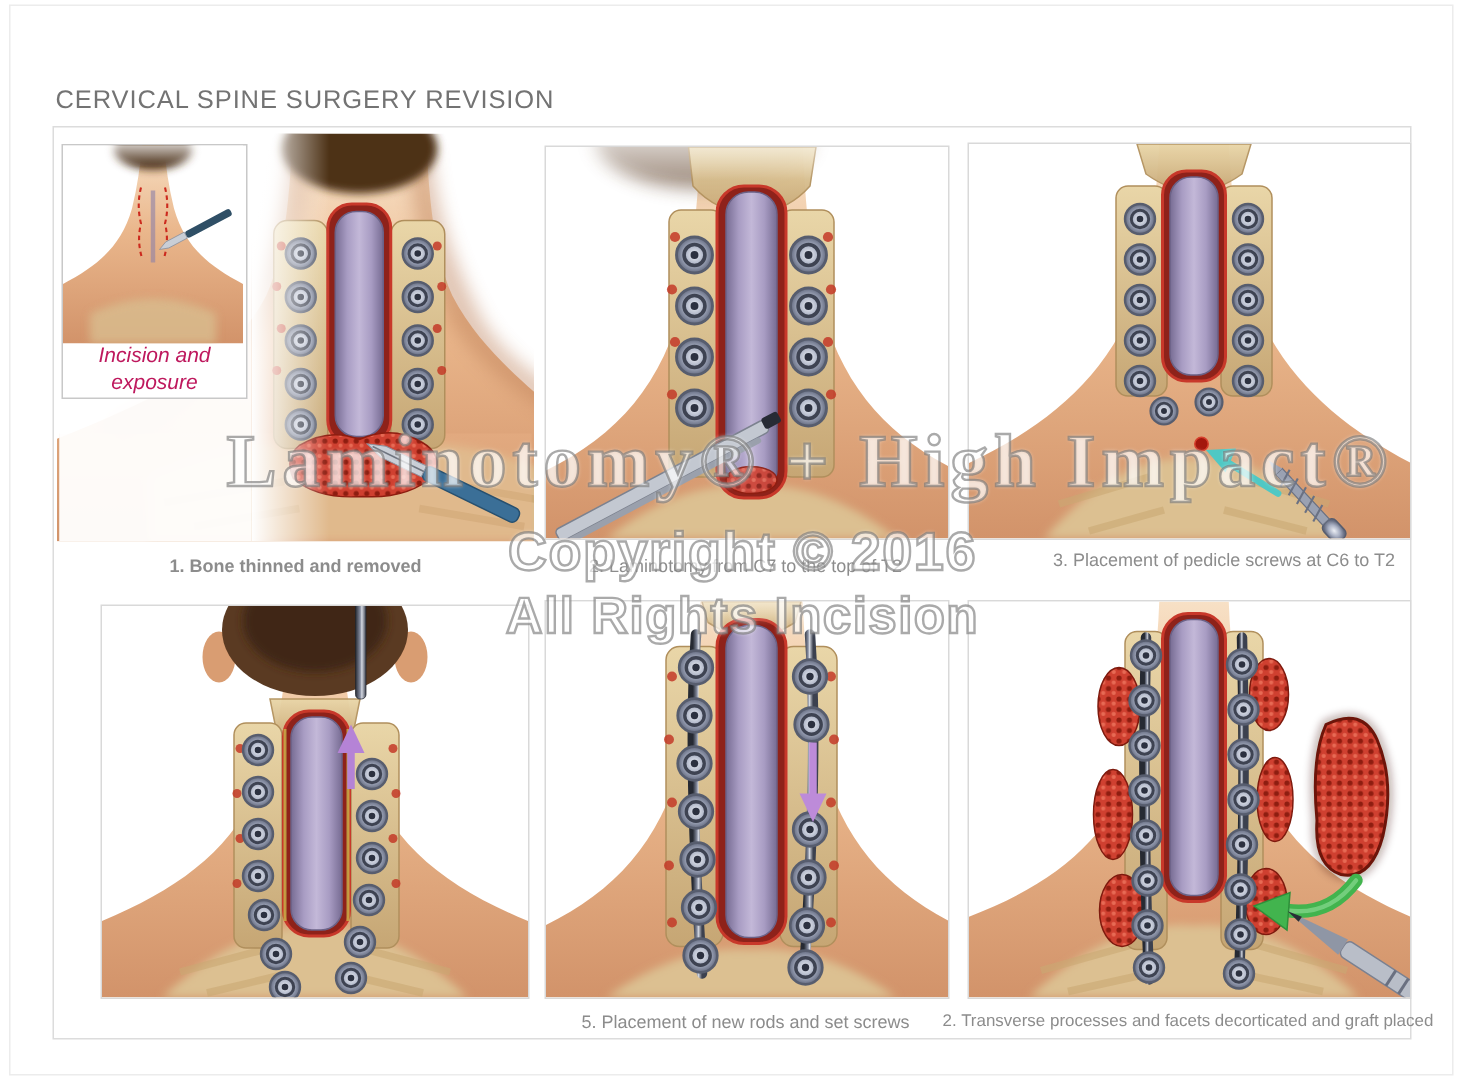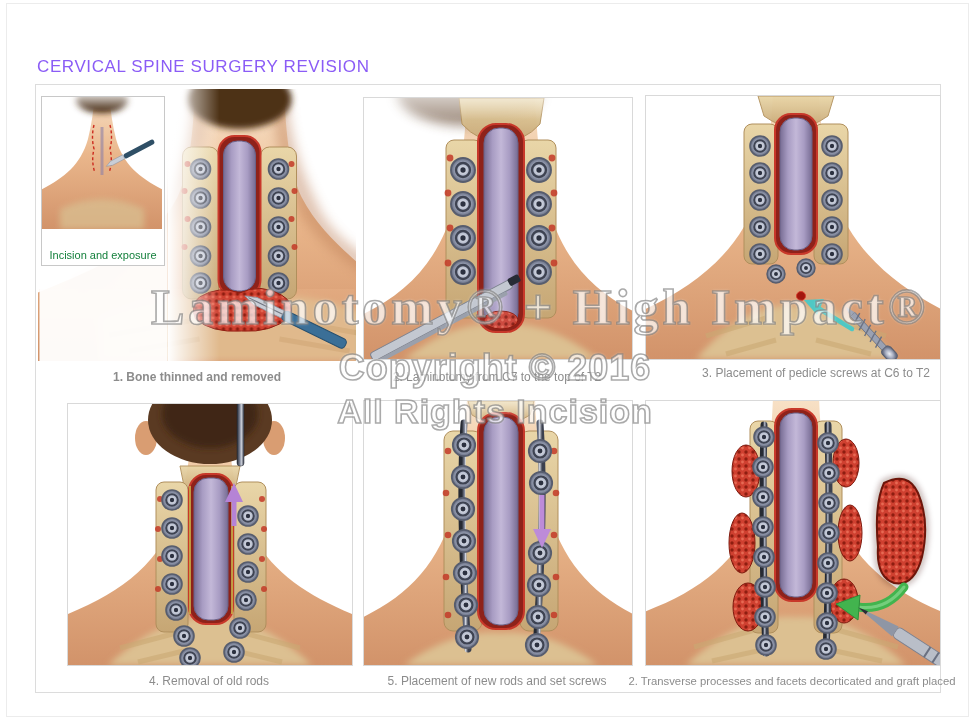--- a/index.html
+++ b/index.html
@@ -6,41 +6,41 @@
   body{
     width:975px;height:722px;position:relative;background:#ffffff;
     font-family:"Liberation Sans", sans-serif;overflow:hidden;
   }
   .outer-frame{
     position:absolute;left:6px;top:3px;width:961px;height:712px;
     border:1px solid #ececec;pointer-events:none;
   }
   .page-title{
     position:absolute;left:37px;top:57px;
-    font-size:17px;letter-spacing:.6px;color:#8b5cf6;font-weight:400;
+    font-size:17px;letter-spacing:.6px;color:#737373;font-weight:400;
   }
   .content-box{
     position:absolute;left:35px;top:84px;width:904px;height:607px;
     border:1px solid #dcdcdc;background:#ffffff;
   }
   .panel{position:absolute;overflow:hidden;background:#fff;}
   .panel.bordered{border:1px solid #d9d9d9;}
   .panel svg{display:block;}
   .caption{
     position:absolute;height:16px;text-align:center;color:#8c8c8c;
     font-size:12px;line-height:16px;white-space:nowrap;
   }
   .caption.small{font-size:11.3px;}
   .inset-box{
     position:absolute;left:3px;top:7px;width:122px;height:168px;
     border:1px solid #c8c8c8;background:#fff;z-index:5;
   }
   .inset-label{
     position:absolute;left:0;right:0;bottom:2px;text-align:center;
-    color:#15803d;font-size:11px;line-height:1.25;
+    color:#be185d;font-size:14px;line-height:1.25;font-style:italic;
   }
   .wm{
     position:absolute;z-index:50;pointer-events:none;text-align:center;
     font-weight:bold;color:rgba(255,255,255,.42);
     -webkit-text-stroke:1.6px rgba(118,118,118,.62);
     text-shadow:0 0 3px rgba(255,255,255,.55);
   }
   .wm1{left:150px;top:278px;width:780px;font-family:"Liberation Serif",serif;
        font-size:50px;letter-spacing:4px;}
   .wm2{left:225px;top:347px;width:540px;font-size:36px;letter-spacing:1px;}
@@ -441,20 +441,19 @@
         <line x1="20" y1="-6" x2="20" y2="6" stroke="#6a7080" stroke-width="2"></line>
         <polygon points="58,-6 92,-1.5 92,1.5 58,6" fill="#8f96a5"></polygon>
         <polygon points="92,-2 102,0 92,2" fill="#2a2e38"></polygon>
       </g>
     </svg>
   </div>
 
   <div class="caption" style="left:2px;top:284px;width:318px;font-weight:bold;">1. Bone thinned and removed</div>
   <div class="caption" style="left:327px;top:284px;width:268px;">2. Laminotomy from C7 to the top of T2</div>
   <div class="caption" style="left:594px;top:280px;width:324px;margin-left:24px;">3. Placement of pedicle screws at C6 to T2</div>
-  <div class="caption" style="left:31px;top:588px;width:284px;">4.  Removal of old rods</div>
   <div class="caption" style="left:327px;top:588px;width:268px;">5. Placement of new rods and set screws</div>
   <div class="caption small" style="left:579px;top:588px;width:354px;">2. Transverse processes and facets decorticated and graft placed</div>
 </div>
 
 <div class="wm wm1">Laminotomy® + High Impact®</div>
 <div class="wm wm2">Copyright © 2016</div>
 <div class="wm wm3">All Rights Incision</div>
 
 </body></html>

